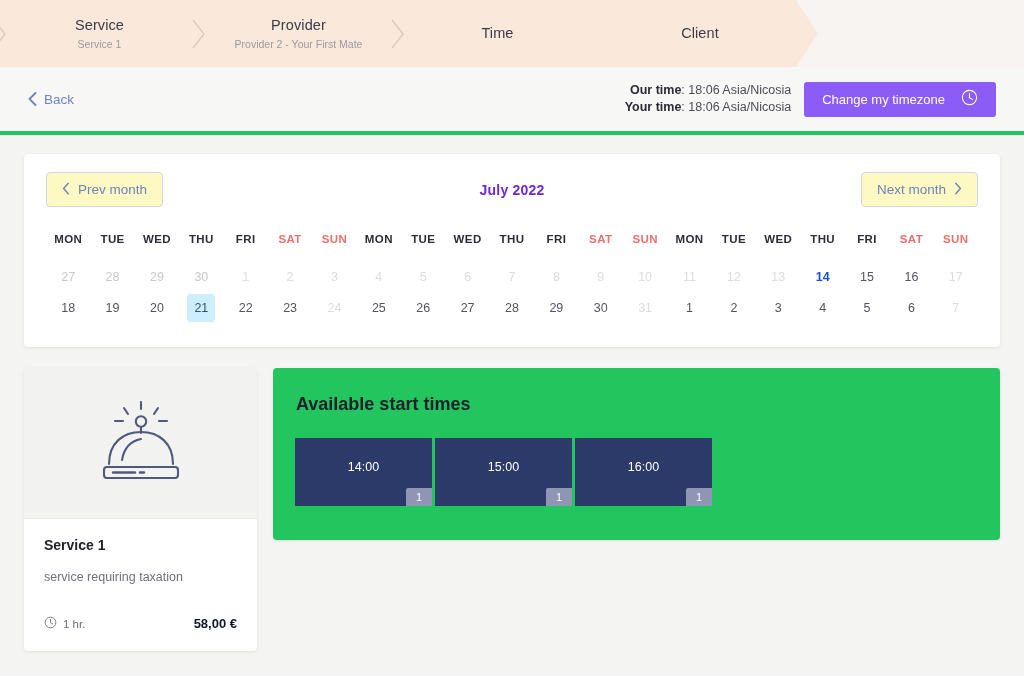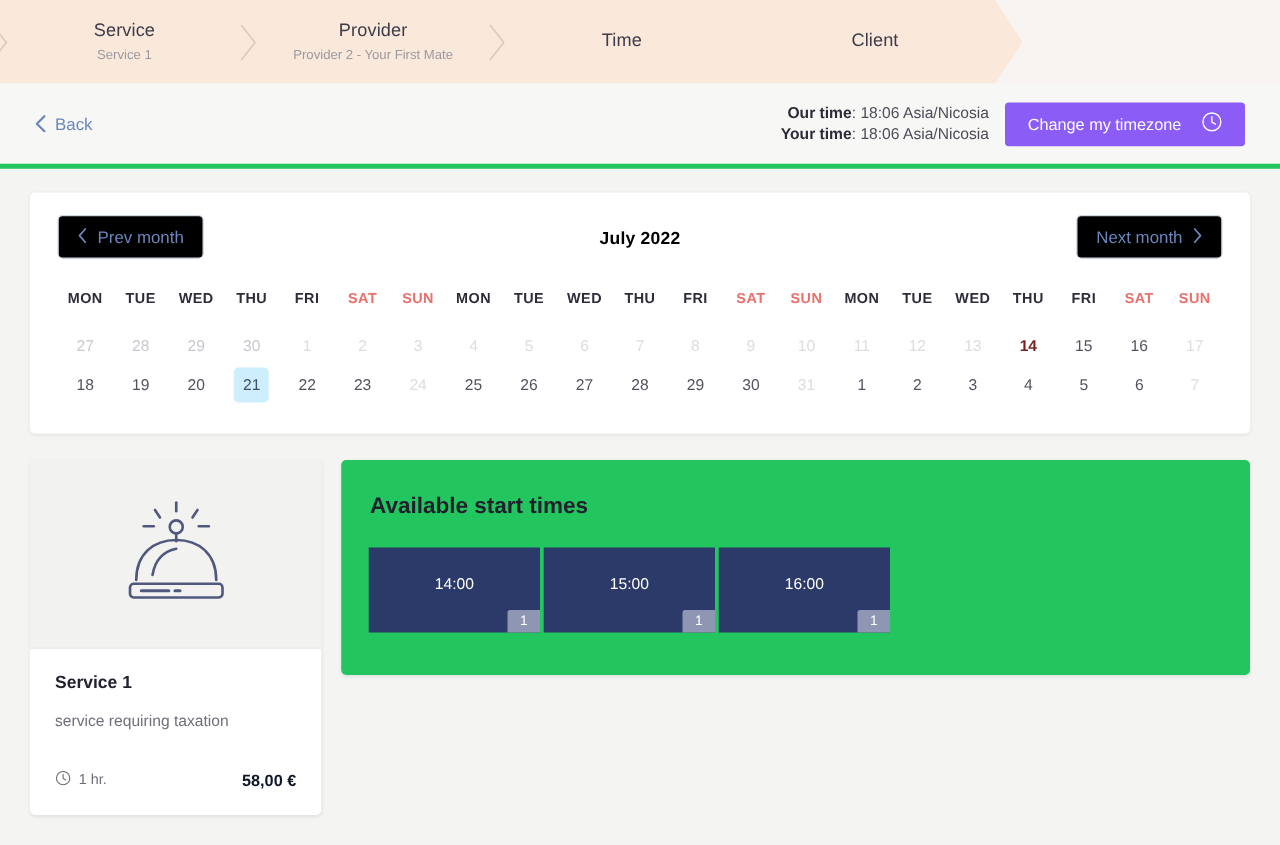--- a/index.html
+++ b/index.html
@@ -122,36 +122,36 @@
   
   .cal { padding: 18px 22px 24px 22px; margin-bottom: 21px; }
   .cal-head {
     display: flex;
     align-items: center;
     justify-content: space-between;
     margin-bottom: 8px;
   }
   .mbtn {
     border: 1px solid #cfd6e4;
-    background: #000000;
+    background: #fef9c3;
     border-radius: 4px;
     color: #6b86bd;
     font-size: 13.5px;
     font-family: "Liberation Sans", sans-serif;
     height: 35px;
     padding: 0 15px;
     display: flex;
     align-items: center;
     gap: 8px;
     cursor: pointer;
   }
   .cal-title {
     font-size: 14px;
     font-weight: bold;
-    color: #000000;
+    color: #6d28d9;
     letter-spacing: .2px;
   }
 
   .cal-grid {
     display: grid;
     grid-template-columns: repeat(21, 1fr);
     margin-top: 26px;
   }
   .dow {
     text-align: center;
@@ -167,21 +167,21 @@
     display: flex;
     align-items: center;
     justify-content: center;
     height: 31px;
     font-size: 12.5px;
     color: #53535f;
     cursor: pointer;
   }
   .dcell.faded      { color: #c8c8ce; cursor: default; }
   .dcell.verylight  { color: #dcdce1; cursor: default; }
-  .dcell.today      { color: #7f1d1d; font-weight: bold; }
+  .dcell.today      { color: #1d4ed8; font-weight: bold; }
   .dcell .pill {
     display: flex;
     align-items: center;
     justify-content: center;
     width: 28px; height: 28px;
     border-radius: 4px;
   }
   .dcell.selected .pill { background: #cdeefc; color: #40506a; }
 
   

